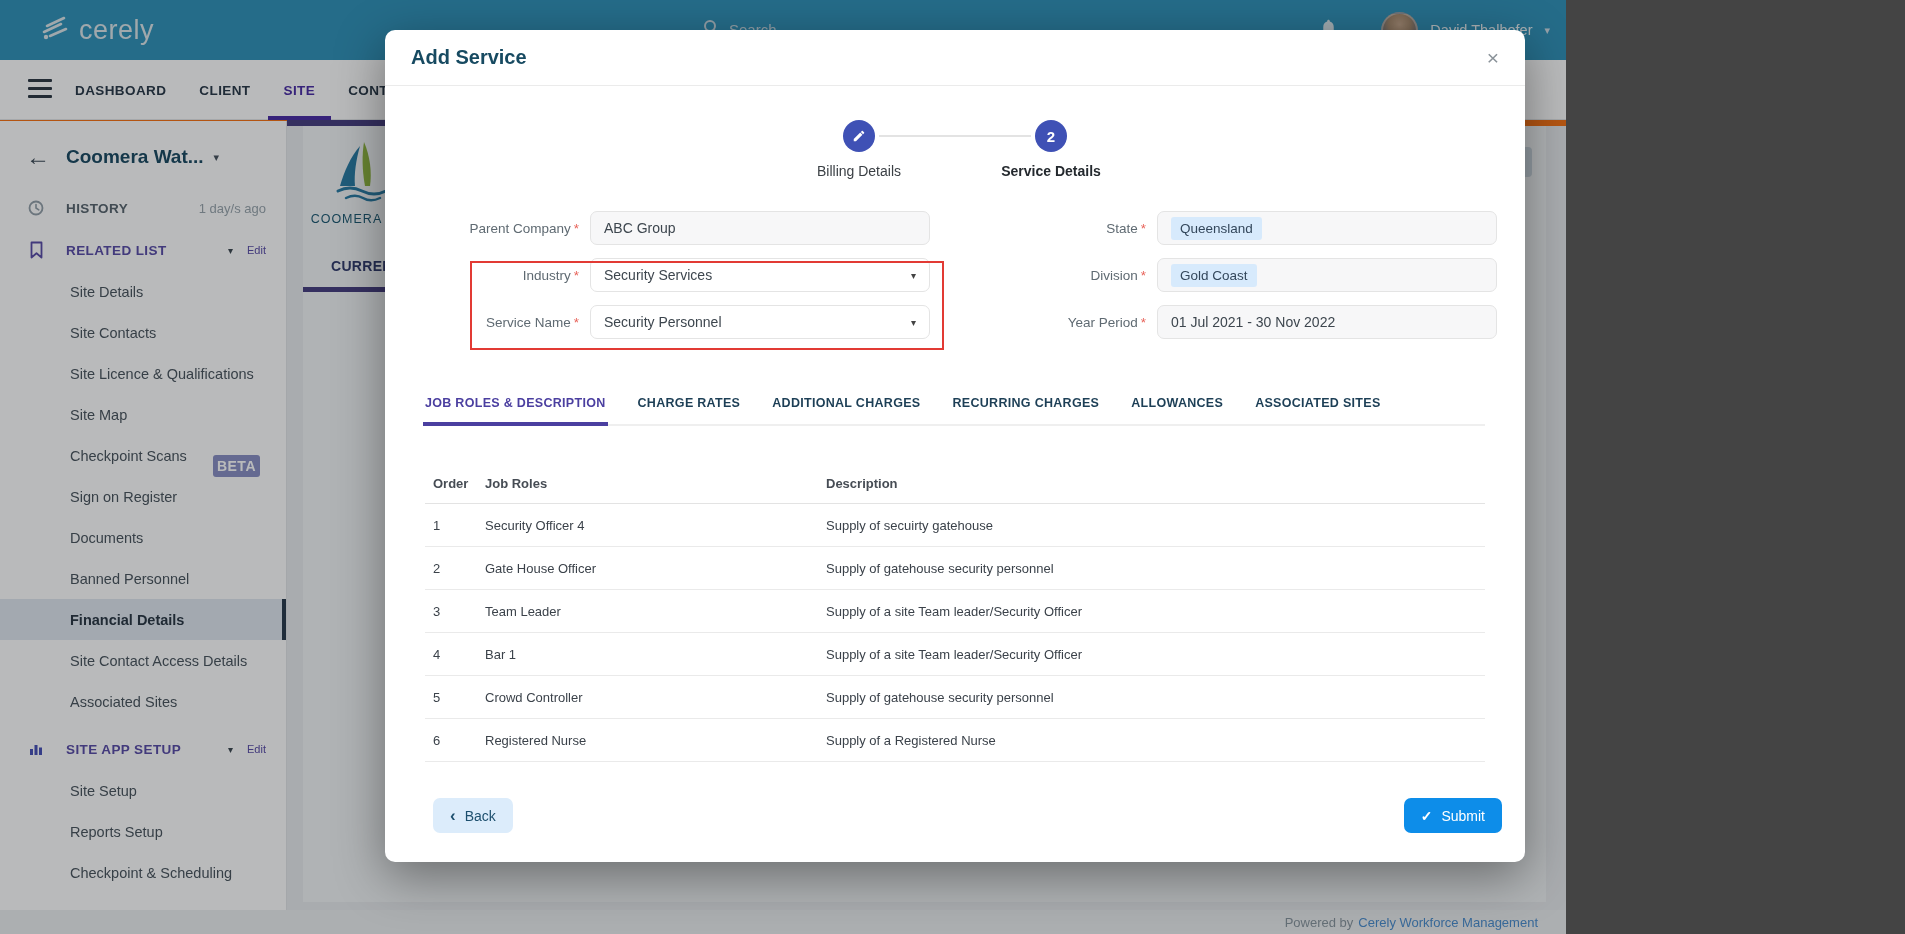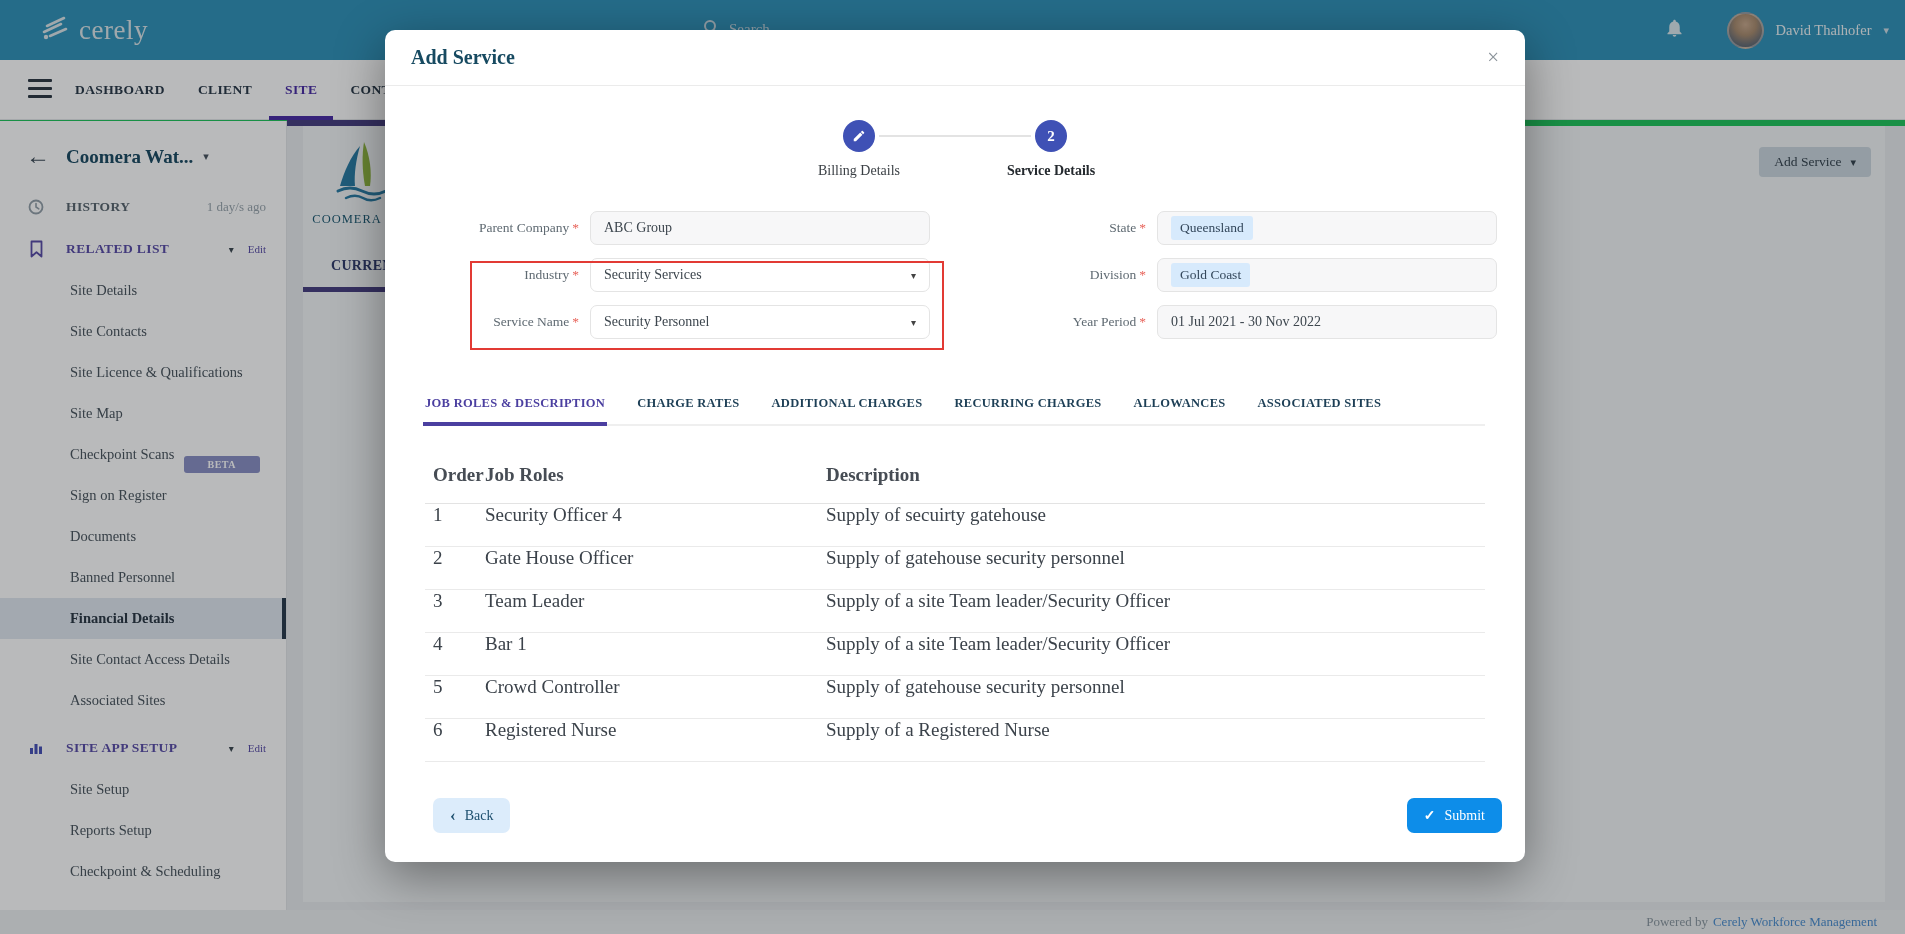--- a/index.html
+++ b/index.html
@@ -1,19 +1,19 @@
 <!DOCTYPE html>
 <html style="--brand-teal: #3294ba; --nav-purple: #4b2fa5; --accent-purple: #4b3fa0; --section-purple: #5b4ea8; --stepper-indigo: #3f51b5; --submit-blue: #0d8de9; --annotation-red: #e23a34; --chip-bg: #d7eafc;"><head>
 <meta charset="utf-8">
 <style>
   * { margin:0; padding:0; box-sizing:border-box; }
   html,body { background:#444; }
   .app {
-    position:relative; width:1905px; height:934px; overflow:hidden;
-    font-family:Liberation Serif, serif; background:#22c55e;
+    position:relative; width:1566px; height:934px; overflow:hidden;
+    font-family:Liberation Sans, sans-serif; background:#f97316;
   }
   
   .topbar { position:absolute; top:0; left:0; right:0; height:60px; background:var(--brand-teal,#3294ba); }
   .brand { position:absolute; left:40px; top:14px; display:flex; align-items:center; gap:9px; }
   .brand-name { color:#dde6ea; font-size:27px; font-weight:400; letter-spacing:.5px; }
   .search { position:absolute; left:703px; top:19px; display:flex; align-items:center; gap:9px; color:#c9d9e2; font-size:15px; }
   .top-right { position:absolute; right:16px; top:0; height:60px; display:flex; align-items:center; gap:16px; }
   .bell { margin-right:26px; }
   .avatar { width:37px; height:37px; border-radius:50%; border:2px solid rgba(255,255,255,.35);
     background:radial-gradient(circle at 50% 32%, #c8a98d 0%, #a98c70 38%, #6b6f76 72%, #4a545e 100%); }
@@ -37,21 +37,21 @@
   .side-row { display:flex; align-items:center; height:42px; padding:0 20px 0 26px; font-size:13.5px; }
   .side-row .row-icon { width:20px; margin-right:20px; display:flex; justify-content:center; }
   .row-label { font-weight:700; letter-spacing:.4px; color:#5a6770; }
   .row-label.purple { color:var(--section-purple,#5b4ea8); }
   .row-time { margin-left:auto; color:#9aa6ae; font-size:13px; font-weight:400; }
   .row-caret { margin-left:auto; color:#3f4a53; font-size:10px; }
   .row-edit { margin-left:14px; color:var(--section-purple,#5b4ea8); font-size:11px; cursor:pointer; }
   .side-items { display:flex; flex-direction:column; }
   .side-item { height:41px; display:flex; align-items:center; padding-left:70px; padding-right:12px; font-size:14.5px; color:#4b565f; cursor:pointer; }
   .side-item.active { background:#e1e8f0; border-right:4px solid #2c3c4e; font-weight:700; color:#2b3845; }
-  .beta-badge { margin-left:auto; margin-right:14px; background:#8b90c5; color:#fff; font-size:10px; font-weight:700; letter-spacing:.5px; padding:3px 24px; border-radius:3px;margin-top:20px; }
+  .beta-badge { margin-left:auto; margin-right:14px; background:#8b90c5; color:#fff; font-size:14px; font-weight:700; letter-spacing:.5px; padding:3px 4px; border-radius:3px;margin-top:20px; }
   .setup-row { margin-top:6px; }
   
   .accent-strip { position:absolute; left:287px; top:120px; width:185px; height:6px; background:#494082; }
   .main { position:absolute; left:287px; top:126px; right:0; bottom:24px; background:#e9ecef; }
   .card { position:absolute; left:16px; top:0; right:20px; bottom:8px; background:#f3f5f7; }
   .bg-logo { position:absolute; left:4px; top:14px; width:112px; text-align:center; }
   .bg-logo-text { font-size:12.5px; color:#1e5b73; letter-spacing:1px; margin-top:2px; white-space:nowrap; }
   .current-tab { position:absolute; left:28px; top:132px; font-size:14px; font-weight:700; letter-spacing:.3px; color:#333d6e; cursor:pointer; }
   .current-underline { position:absolute; left:0; top:161px; width:150px; height:5px; background:#494082; }
   .bg-add-service { position:absolute; right:14px; top:21px; height:30px; padding:0 15px; display:flex; align-items:center; gap:9px;
@@ -86,21 +86,21 @@
   .sel-caret { position:absolute; right:13px; color:#444; font-size:10px; }
   .chip { background:var(--chip-bg,#d7eafc); border-radius:3px; padding:4px 9px; font-size:13.5px; color:#33475b; }
   .annotation-box { position:absolute; left:85px; top:231px; width:474px; height:89px; border:2px solid var(--annotation-red,#e23a34); z-index:5; pointer-events:none; }
   
   .mtabs { position:absolute; left:40px; right:40px; top:360px; height:36px; display:flex; gap:32px; border-bottom:2px solid #efefef; }
   .mtab { position:relative; font-size:12.5px; font-weight:700; letter-spacing:.3px; color:#1d3f56; padding-top:6px; cursor:pointer; white-space:nowrap; }
   .mtab.active { color:var(--accent-purple,#4b3fa0); }
   .mtab.active::after { content:""; position:absolute; left:-2px; right:-2px; bottom:-2px; height:4px; background:var(--accent-purple,#4b3fa0); }
   
   .mtable { position:absolute; left:40px; right:40px; top:434px; }
-  .trow { display:flex; height:43px; border-bottom:1px solid #eaeaea; font-size:19px; color:#3b424a; }
+  .trow { display:flex; align-items:center; height:43px; border-bottom:1px solid #eaeaea; font-size:13px; color:#3b424a; }
   .trow.head { height:40px; font-weight:700; color:#464c54; border-bottom:1px solid #e3e3e3; }
   .c-order { width:60px; padding-left:8px; }
   .c-role  { width:341px; }
   .c-desc  { flex:1; }
   
   .back-btn { position:absolute; left:48px; top:768px; height:35px; padding:0 17px; display:flex; align-items:center; gap:9px;
     background:#dcecfb; border:none; border-radius:7px; color:#1d4f6e; font-size:14px; font-family:inherit; cursor:pointer; }
   .chev-left { font-size:17px; font-weight:700; line-height:1; }
   .submit-btn { position:absolute; right:23px; top:768px; height:35px; padding:0 17px; display:flex; align-items:center; gap:9px;
     background:var(--submit-blue,#0d8de9); border:none; border-radius:7px; color:#fff; font-size:14px; font-family:inherit; cursor:pointer; }

